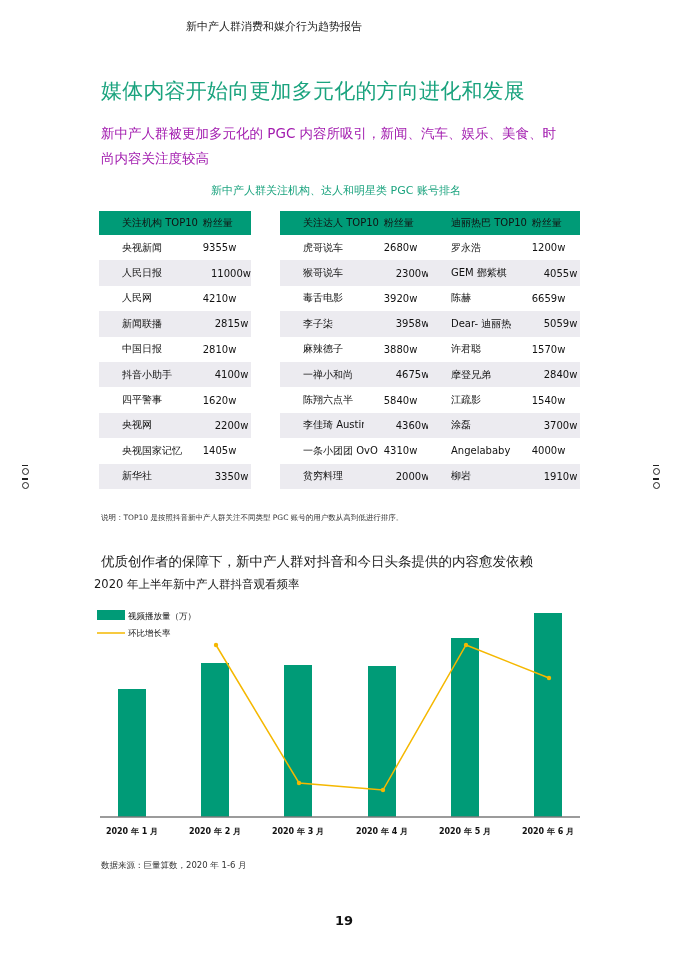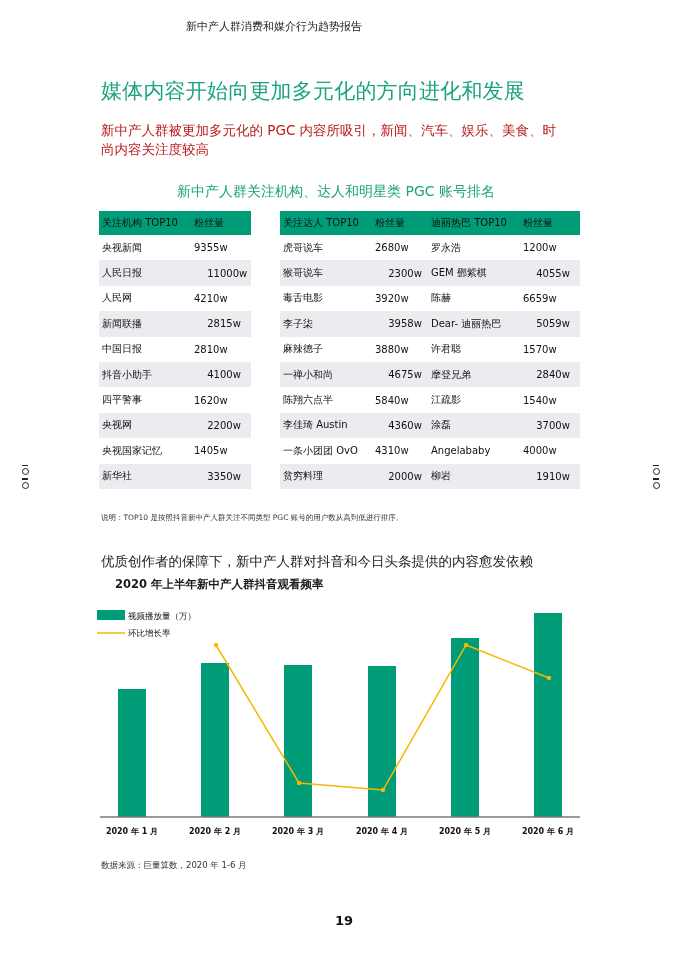--- a/index.html
+++ b/index.html
@@ -1,32 +1,32 @@
 <!DOCTYPE html>
 <html><head>
 <meta charset="utf-8">
 <style>
   html, body { margin:0; padding:0; background:#ffffff; }
   body { width:680px; height:963px; position:relative; overflow:hidden;
          font-family:"DejaVu Sans","Liberation Sans",sans-serif; color:#1a1a1a; }
   .abs { position:absolute; }
   .running-header { top:19px; left:0; width:548px; text-align:center; font-size:11px; color:#222; }
   .main-title { top:77px; left:101px; font-size:21px; color:#1aa37e; white-space:nowrap; letter-spacing:0.2px; }
-  .subtitle { top:121px; left:101px; width:460px; font-size:13.5px; line-height:19px; color:#b91c1c; }
-  .table-caption { top:183px; left:0; width:672px; text-align:center; font-size:14px; color:#1aa37e; }
+  .subtitle { top:121px; left:101px; width:460px; font-size:13.5px; line-height:25px; color:#a21caf; }
+  .table-caption { top:183px; left:0; width:672px; text-align:center; font-size:11px; color:#1aa37e; }
   .rank-table { top:211px; width:152px; }
   .rank-table .thead { height:24px; background:#009b77; display:flex; align-items:center; font-size:10px; color:#111; }
   .rank-table .row { height:25.4px; display:flex; align-items:center; font-size:10px; color:#111; }
   .rank-table .row.alt { background:#ecebf0;gap:32px; }
-  .rank-table .c1 { padding-left:3px; width:92px; white-space:nowrap; overflow:hidden; }
+  .rank-table .c1 { padding-left:23px; width:92px; white-space:nowrap; overflow:hidden; }
   .rank-table .c2 { width:55px; white-space:nowrap; }
   .rank-table .thead .c2 { }
   .note { top:513px; left:101px; font-size:7.5px; color:#333; white-space:nowrap; }
   .section2-title { top:553px; left:101px; font-size:13.5px; color:#1a1a1a; white-space:nowrap; }
-  .section2-sub { top:577px; left:115px; font-size:11.5px; color:#1a1a1a; white-space:nowrap;font-weight:bold; }
+  .section2-sub { top:577px; left:94px; font-size:11.5px; color:#1a1a1a; white-space:nowrap; }
   .chart-svg { top:595px; left:90px; }
   .source { top:860px; left:101px; font-size:8.5px; color:#333; white-space:nowrap; }
   .page-number { top:913px; left:4px; width:680px; text-align:center; font-size:13px; font-weight:bold; color:#111; }
   .side-marker { top:463px; width:10px; }
   .side-marker .bar { width:6px; height:1.4px; background:#222; margin:2px auto 2px; }
   .side-marker .ring { width:5px; height:5px; border:1.2px solid #222; border-radius:50%; margin:1px auto 3px; }
 </style>
 </head>
 <body>
 

